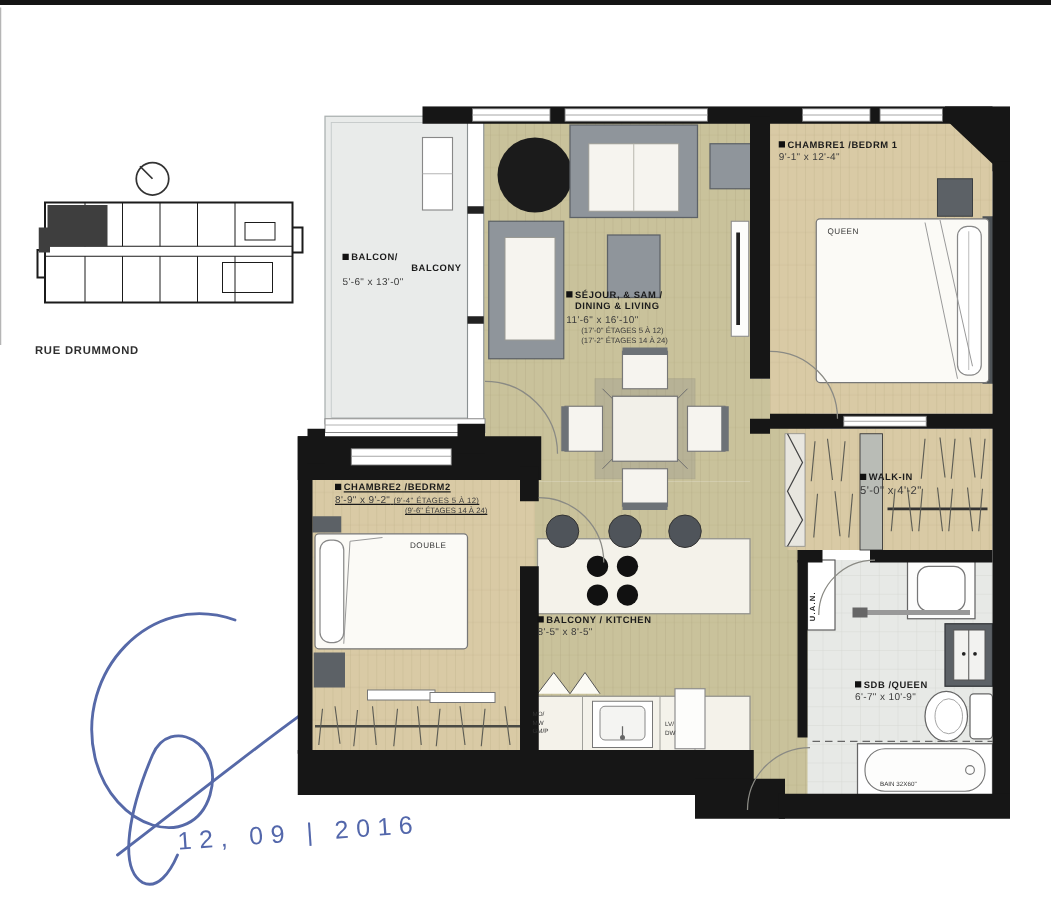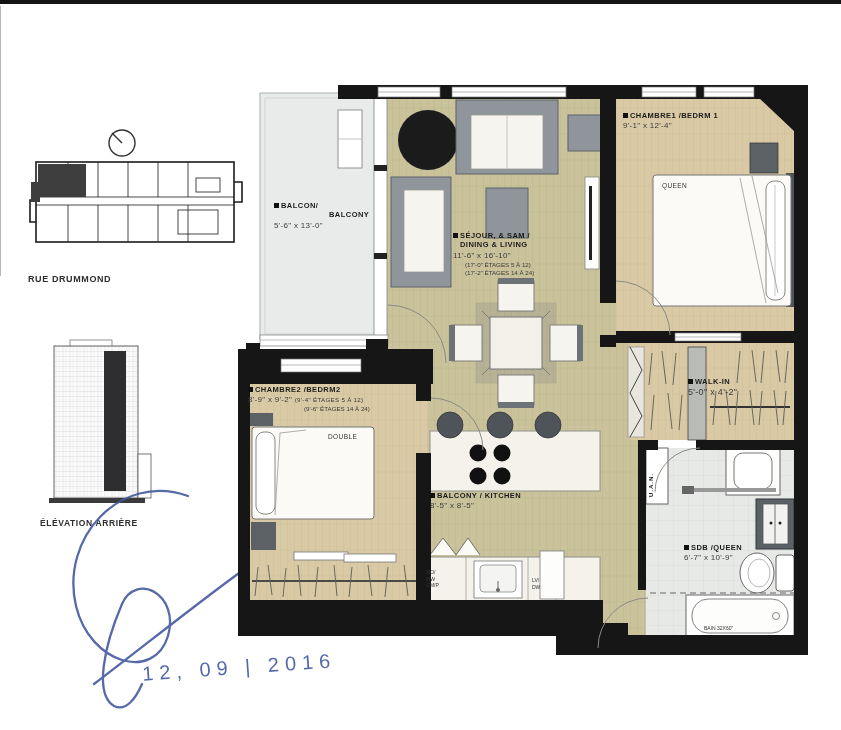--- a/index.html
+++ b/index.html
@@ -58,38 +58,20 @@
         <rect x="168" y="52" width="24" height="14" fill="none"></rect>
       </g>
       <g fill="#3e3e3e">
         <rect x="10" y="38" width="48" height="33"></rect>
         <rect x="3" y="56" width="9" height="20"></rect>
       </g>
     </svg>
     <div class="caption" style="width:222px;margin-top:-6px;">RUE DRUMMOND</div>
   </div>
 
-  <div class="abs" style="left:40px;top:336px;">
-    <svg width="118" height="176" viewBox="0 0 118 176">
-      <defs>
-        <pattern id="elevGrid" width="7" height="5" patternUnits="userSpaceOnUse">
-          <rect width="7" height="5" fill="#fbfbfb"></rect>
-          <line x1="0" y1="0" x2="7" y2="0" stroke="#c7c7c7" stroke-width="0.6"></line>
-          <line x1="2" y1="0" x2="2" y2="5" stroke="#dddddd" stroke-width="0.5"></line>
-          <line x1="5" y1="0" x2="5" y2="5" stroke="#e3e3e3" stroke-width="0.4"></line>
-        </pattern>
-      </defs>
-      <rect x="30" y="4" width="42" height="7" fill="#fff" stroke="#666" stroke-width="0.7"></rect>
-      <rect x="14" y="10" width="84" height="152" fill="url(#elevGrid)" stroke="#555" stroke-width="0.9"></rect>
-      <rect x="64" y="15" width="22" height="140" fill="#2e2e30"></rect>
-      <rect x="98" y="118" width="13" height="44" fill="#fff" stroke="#555" stroke-width="0.8"></rect>
-      <rect x="9" y="162" width="96" height="5" fill="#3a3a3a"></rect>
-    </svg>
-    <div class="caption" style="width:118px;margin-top:2px;font-size:8.5px;">ÉLÉVATION ARRIÈRE</div>
-  </div>
 
   <svg class="abs" style="left:50px;top:478px;" width="290" height="235" viewBox="0 0 290 235">
     <g stroke="#44599f" stroke-width="2.3" fill="none" stroke-linecap="round" opacity="0.9">
       <path d="M138,18 C70,-6 10,60 26,128 C40,186 104,204 118,158 C130,116 86,94 72,126 C54,168 44,216 64,228 C76,234 86,220 92,206"></path>
       <path d="M44,206 C120,148 196,86 258,48"></path>
     </g>
   </svg>
   <div class="datehand" style="left:142px;top:656px;">12, 09 | 2016</div>
 
   <div class="abs" style="left:238px;top:85px;width:575px;height:585px;">
@@ -366,21 +348,21 @@
     </div>
 
     <div class="rlabel" style="left:385px;top:26px;">
       <div class="rname">
           <span class="bullet"></span>
           <span>CHAMBRE1 /BEDRM 1</span>
         </div>
       <div class="rdims">9'-1" x 12'-4"</div>
     </div>
 
-    <div class="rlabel" style="left:10px;top:300px;">
+    <div class="rlabel" style="left:30px;top:300px;text-decoration:underline;">
       <div class="rname">
           <span class="bullet"></span>
           <span>CHAMBRE2 /BEDRM2</span>
         </div>
       <div class="rdims"><span>8'-9" x 9'-2"</span> <span class="rnote">(9'-4" ÉTAGES 5 À 12)</span></div>
       <div class="rnote" style="margin-left:56px;">(9'-6" ÉTAGES 14 À 24)</div>
     </div>
 
     <div class="rlabel" style="left:192px;top:406px;">
       <div class="rname">

